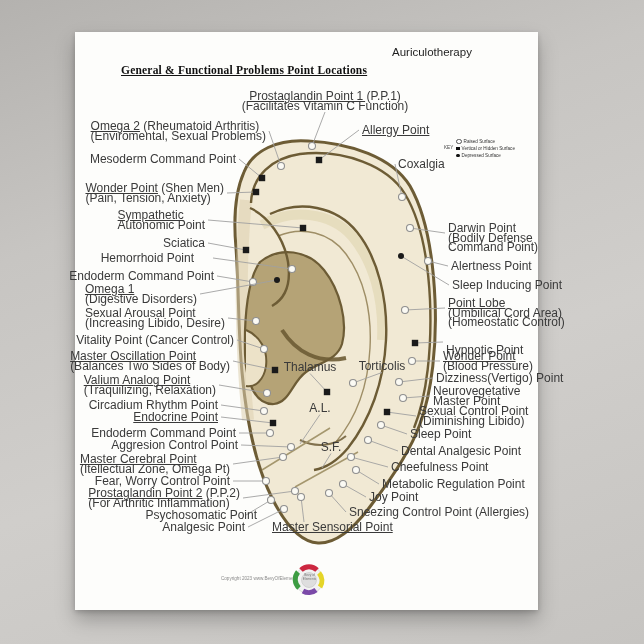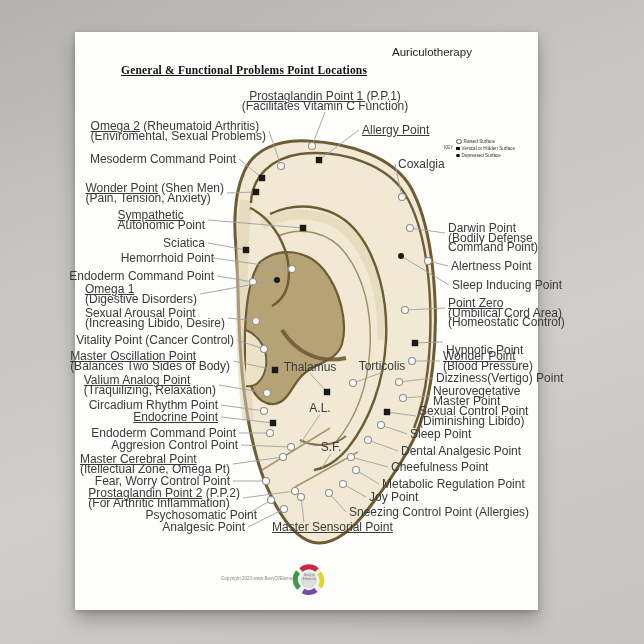--- a/index.html
+++ b/index.html
@@ -195,38 +195,38 @@
         <div class="pline"><span>Autonomic Point</span></div>
       </div>
       <div class="plabel left" style="left: 448px; top: 224px;">
         <div class="pline"><span>Darwin Point</span></div>
         <div class="pline"><span>(Bodily Defense</span></div>
         <div class="pline"><span>Command Point)</span></div>
       </div>
       <div class="plabel right" style="left: 205px; top: 239px;">
         <div class="pline"><span>Sciatica</span></div>
       </div>
-      <div class="plabel right" style="left: 214px; top: 254px; padding-left: 30px;">
+      <div class="plabel right" style="left: 194px; top: 254px; padding-left: 30px;">
         <div class="pline"><span>Hemorrhoid Point</span></div>
       </div>
       <div class="plabel left" style="left: 451px; top: 262px;">
         <div class="pline"><span>Alertness Point</span></div>
       </div>
       <div class="plabel right" style="left: 214px; top: 272px;">
         <div class="pline"><span>Endoderm Command Point</span></div>
       </div>
       <div class="plabel left" style="left: 452px; top: 281px;">
         <div class="pline"><span>Sleep Inducing Point</span></div>
       </div>
       <div class="plabel right" style="left: 197px; top: 285px;">
         <div class="pline"><span class="u">Omega 1</span></div>
         <div class="pline"><span>(Digestive Disorders)</span></div>
       </div>
       <div class="plabel left" style="left: 448px; top: 299px;">
-        <div class="pline"><span class="u">Point Zero</span></div>
+        <div class="pline"><span class="u">Point Lobe</span></div>
         <div class="pline"><span>(Umbilical Cord Area)</span></div>
         <div class="pline"><span>(Homeostatic Control)</span></div>
       </div>
       <div class="plabel right" style="left: 225px; top: 309px;">
         <div class="pline"><span>Sexual Arousal Point</span></div>
         <div class="pline"><span>(Increasing Libido, Desire)</span></div>
       </div>
       <div class="plabel right" style="left: 234px; top: 336px;">
         <div class="pline"><span>Vitality Point (Cancer Control)</span></div>
       </div>

